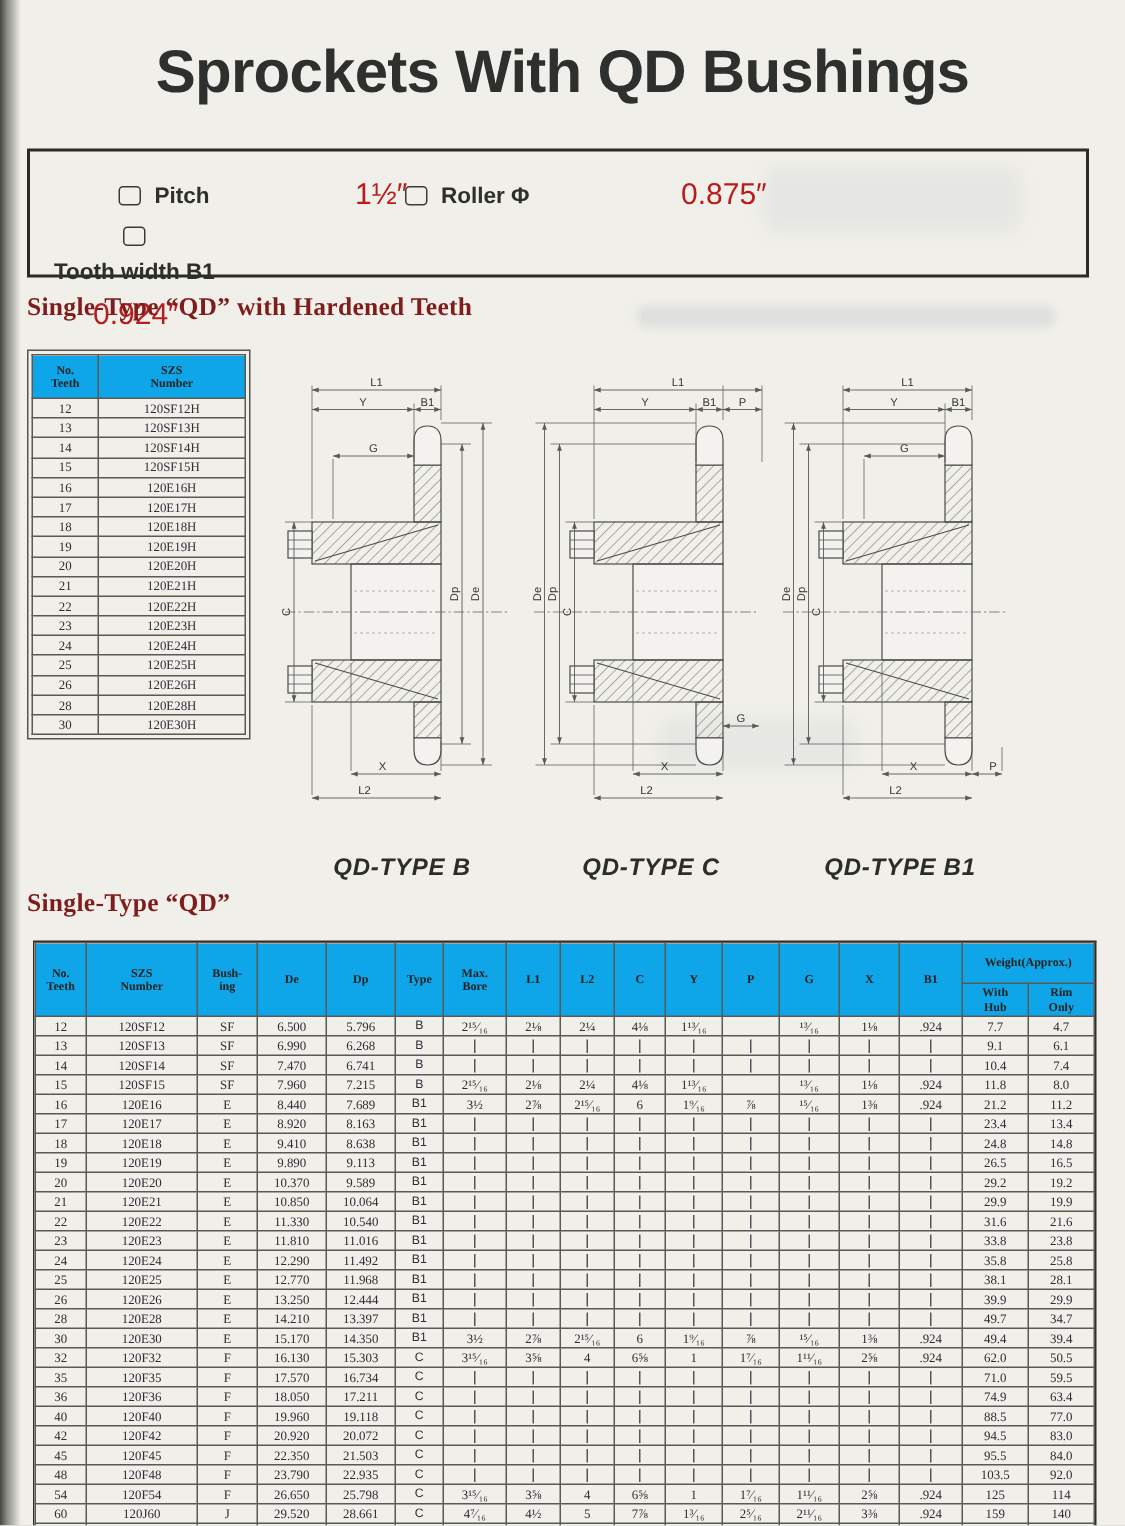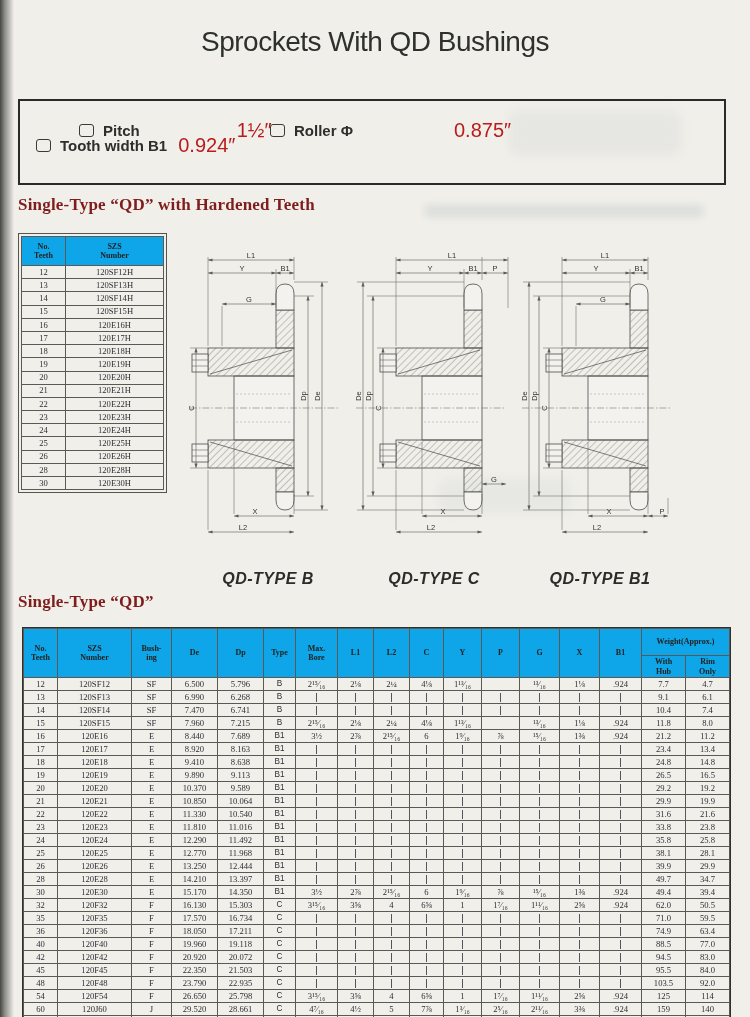--- a/index.html
+++ b/index.html
@@ -6,21 +6,21 @@
   .page{position:relative;width:750px;height:1017px;margin:0 auto;background:#f0efe9;overflow:hidden;
         font-family:"Liberation Sans",sans-serif;color:#33323a;}
   .scan-edge{position:absolute;left:0;top:0;bottom:0;width:14px;
         background:linear-gradient(to right,#454542 0%,#8f8f8a 35%,rgba(240,239,233,0) 100%);}
   .ghost{position:absolute;border-radius:8px;pointer-events:none;}
   .g1{right:46px;top:204px;width:280px;height:14px;background:rgba(100,120,150,.12);filter:blur(3px);}
   .g2{right:70px;top:112px;width:170px;height:42px;background:rgba(120,130,150,.08);filter:blur(6px);}
   .g3{right:180px;top:480px;width:130px;height:32px;background:rgba(120,140,160,.07);filter:blur(6px);}
 
   .title{position:absolute;left:0;top:26px;width:100%;text-align:center;
-        font-size:28px;font-weight:normal;letter-spacing:-.5px;color:#2d302d;}
+        font-size:40px;font-weight:bold;letter-spacing:-.5px;color:#2d302d;}
 
   .spec-box{position:absolute;left:18px;top:99px;width:704px;height:82px;border:2px solid #2a2a28;}
   .spec-item{position:absolute;display:flex;align-items:center;gap:9px;}
   .cbx{width:13px;height:11px;border:1.6px solid #3a3a38;border-radius:3px;background:transparent;flex:0 0 auto;}
   .spec-label{font-size:15px;font-weight:bold;color:#2e2e2c;}
   .spec-value{font-size:20px;font-weight:normal;color:#b91c1c;}
 
   .sec-title{position:absolute;left:18px;font-family:"Liberation Serif",serif;font-weight:bold;
         font-size:17px;color:#7f1d1d;letter-spacing:.2px;}
 
@@ -67,21 +67,21 @@
     <div class="spec-item" style="left:16px;top:18px;padding-left:43px;">
       <span class="cbx"></span>
       <span class="spec-label">Pitch</span>
       <span class="spec-value" style="margin-left:88px;">1½″</span>
     </div>
     <div class="spec-item" style="left:250px;top:18px;">
       <span class="cbx"></span>
       <span class="spec-label">Roller Φ</span>
       <span class="spec-value" style="margin-left:92px;">0.875″</span>
     </div>
-    <div class="spec-item" style="left:16px;top:33px;">
+    <div class="spec-item" style="left:16px;top:50px;flex-direction:column;">
       <span class="cbx"></span>
       <span class="spec-label">Tooth width B1</span>
       <span class="spec-value" style="margin-left:2px;">0.924″</span>
     </div>
   </div>
 
   <div class="sec-title" style="top:195px;">Single-Type “QD” with Hardened Teeth</div>
 
   <div class="frame" style="left:18px;top:233px;">
     <table class="ht-table">

